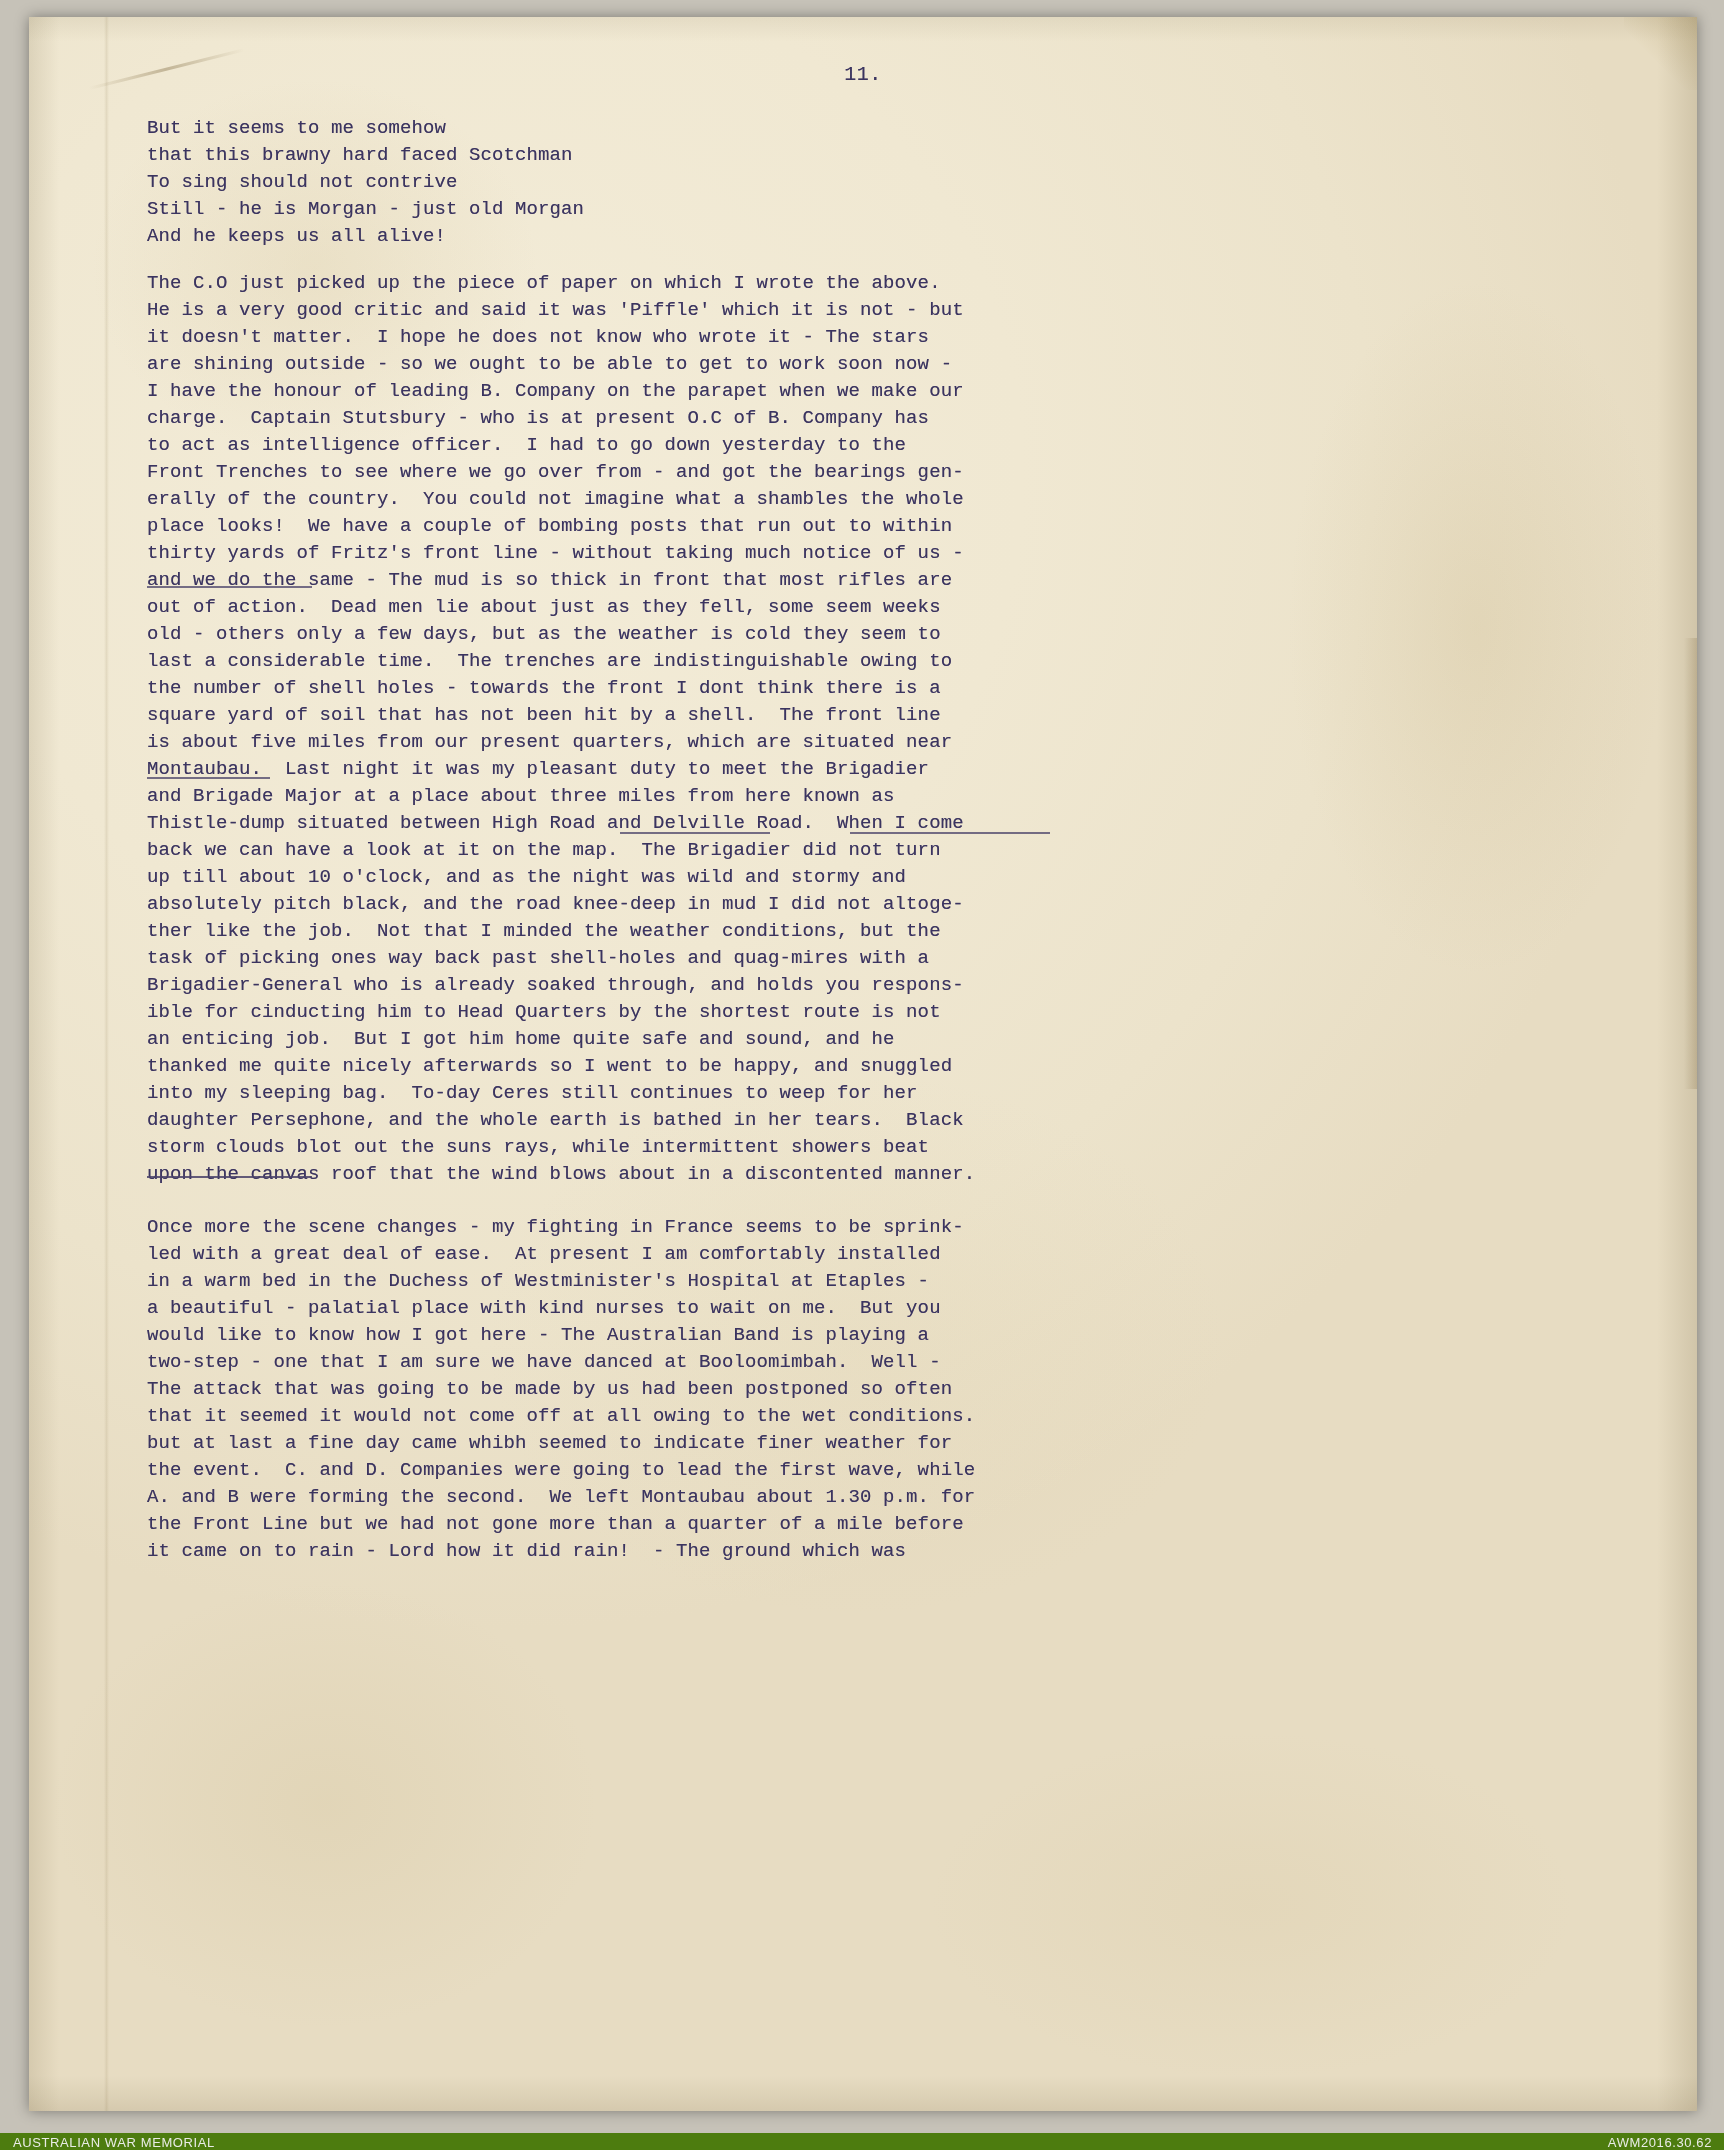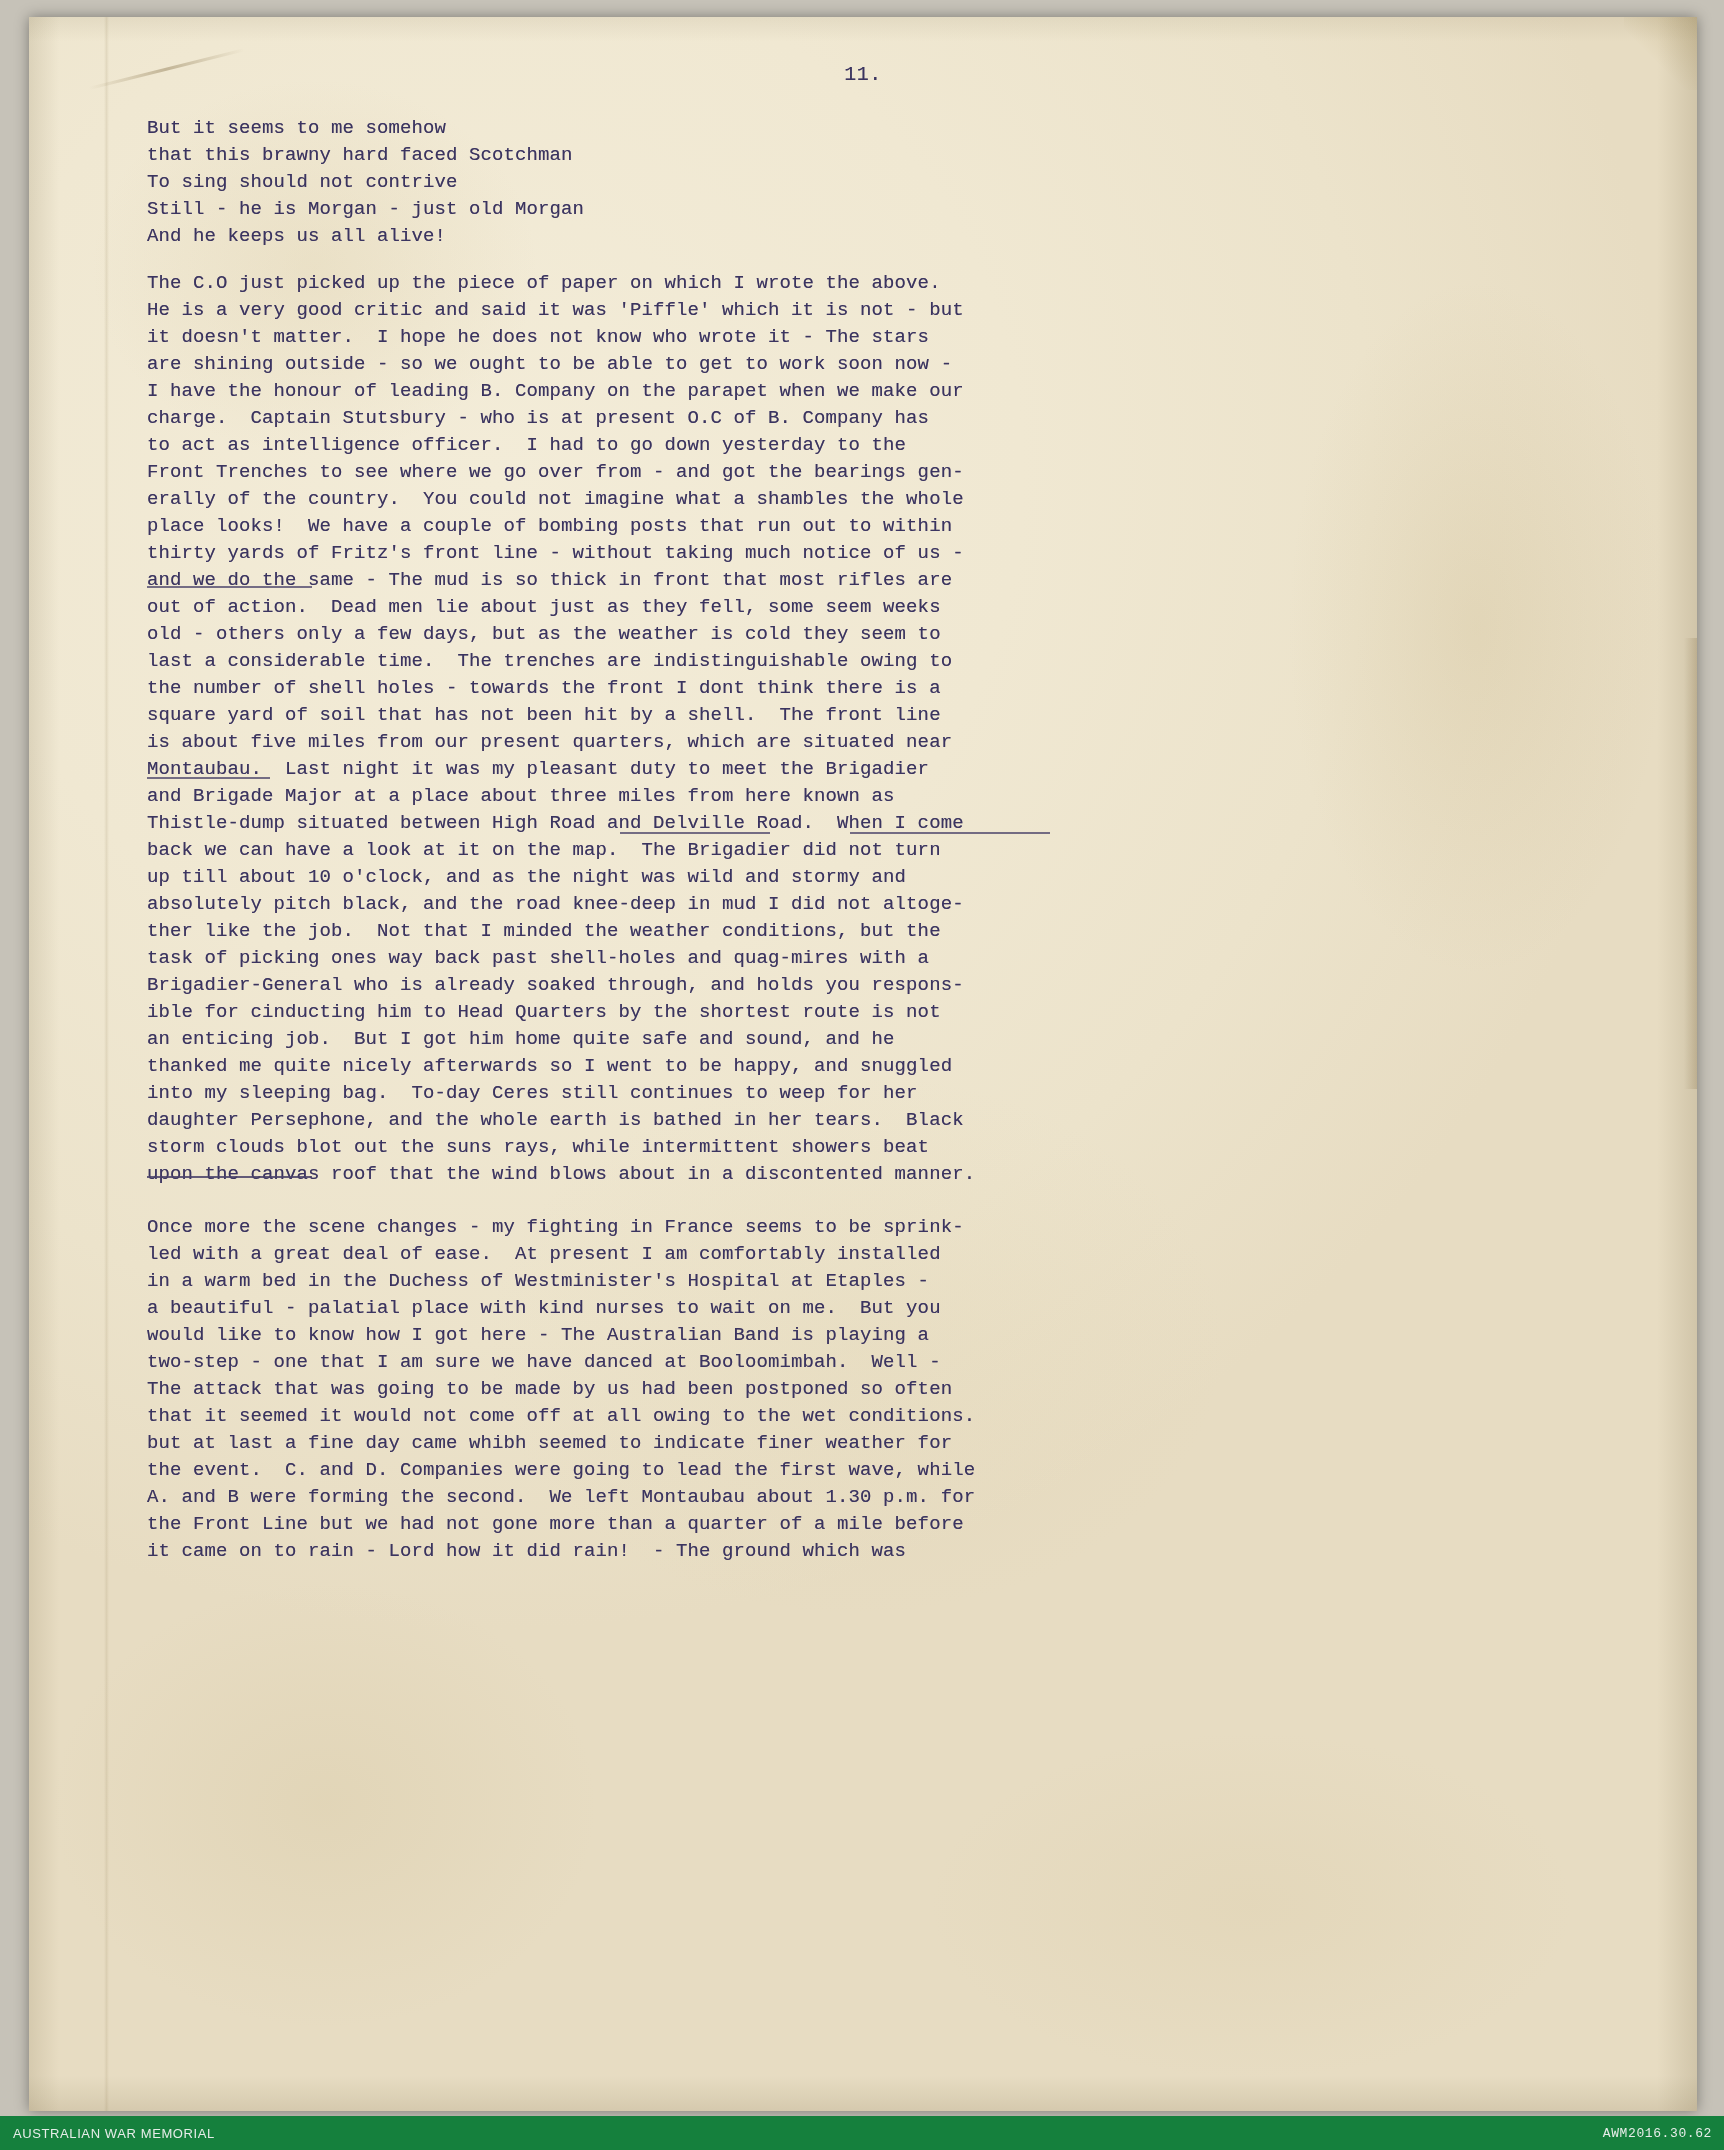--- a/index.html
+++ b/index.html
@@ -135,34 +135,34 @@
     background: #4a4268;
     opacity: .75;
   }
 
   
   .footer {
     position: absolute;
     left: 0;
     bottom: 0;
     width: 1725px;
-    height: 35px;
-    background: #15803d;
+    height: 18px;
+    background: #4d7c0f;
     color: #f2f2f2;
     display: flex;
     align-items: center;
     justify-content: space-between;
     padding: 0 13px;
     box-sizing: border-box;
     font-family: "Liberation Sans", sans-serif;
     font-size: 13px;
     letter-spacing: 0.6px;
   }
   .footer .left  { opacity: .95; }
-  .footer .right { opacity: .95; font-family: Liberation Mono, monospace; }
+  .footer .right { opacity: .95; }
 </style>
 </head>
 <body>
 
 <div id="page">
 
   <div class="paper">
 
     <div class="stain stain-a"></div>
     <div class="stain stain-b"></div>

